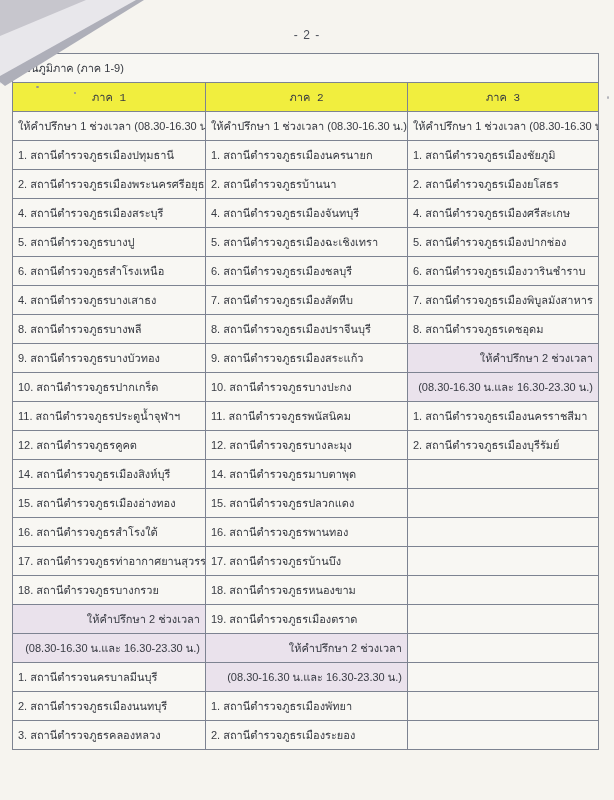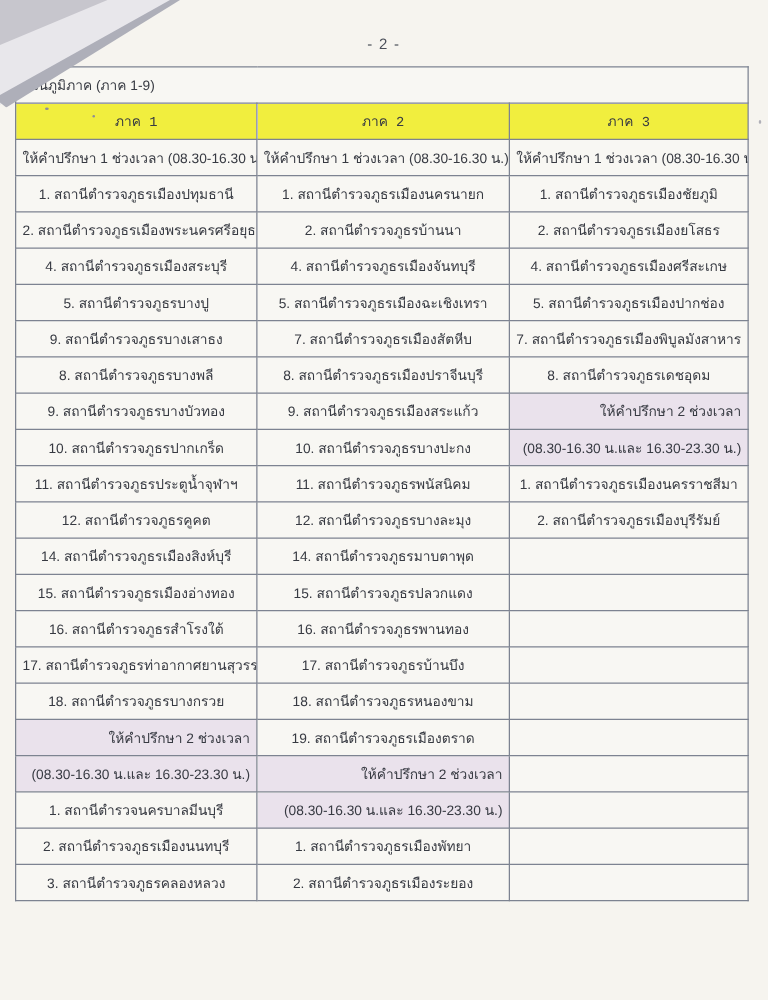--- a/index.html
+++ b/index.html
@@ -40,21 +40,21 @@
     padding:0 5px;
     font-size:11px;
     color:#373a42;
     vertical-align:middle;
     white-space:nowrap;
     overflow:hidden;
   }
   .title-cell { height:29px; text-align:left; font-size:12.5px; }
   .region-cell { height:29px; text-align:center; font-size:12px; background:var(--region-bg,#f1ee3e);font-family:Liberation Mono, monospace; }
   .session1-cell { text-align:left; }
-  .station-cell { text-align:center; }
+  .station-cell { text-align:left; }
   .session2-cell { text-align:right; background:var(--session2-bg,#eae2ec); }
   .empty-cell { }
 </style>
 </head>
 <body>
 
 <div class="screen">
 
   <div class="page-number">- 2 -</div>
 
@@ -92,21 +92,26 @@
           <td class="station-cell">4. สถานีตำรวจภูธรเมืองสระบุรี</td>
           <td class="station-cell">4. สถานีตำรวจภูธรเมืองจันทบุรี</td>
           <td class="station-cell">4. สถานีตำรวจภูธรเมืองศรีสะเกษ</td>
         </tr>
         <tr>
           <td class="station-cell">5. สถานีตำรวจภูธรบางปู</td>
           <td class="station-cell">5. สถานีตำรวจภูธรเมืองฉะเชิงเทรา</td>
           <td class="station-cell">5. สถานีตำรวจภูธรเมืองปากช่อง</td>
         </tr>
         <tr>
-          <td class="station-cell">9. สถานีตำรวจภูธรบางเสาธง</td>
+          <td class="station-cell">6. สถานีตำรวจภูธรสำโรงเหนือ</td>
+          <td class="station-cell">6. สถานีตำรวจภูธรเมืองชลบุรี</td>
+          <td class="station-cell">6. สถานีตำรวจภูธรเมืองวารินชำราบ</td>
+        </tr>
+        <tr>
+          <td class="station-cell">4. สถานีตำรวจภูธรบางเสาธง</td>
           <td class="station-cell">7. สถานีตำรวจภูธรเมืองสัตหีบ</td>
           <td class="station-cell">7. สถานีตำรวจภูธรเมืองพิบูลมังสาหาร</td>
         </tr>
         <tr>
           <td class="station-cell">8. สถานีตำรวจภูธรบางพลี</td>
           <td class="station-cell">8. สถานีตำรวจภูธรเมืองปราจีนบุรี</td>
           <td class="station-cell">8. สถานีตำรวจภูธรเดชอุดม</td>
         </tr>
         <tr>
           <td class="station-cell">9. สถานีตำรวจภูธรบางบัวทอง</td>

